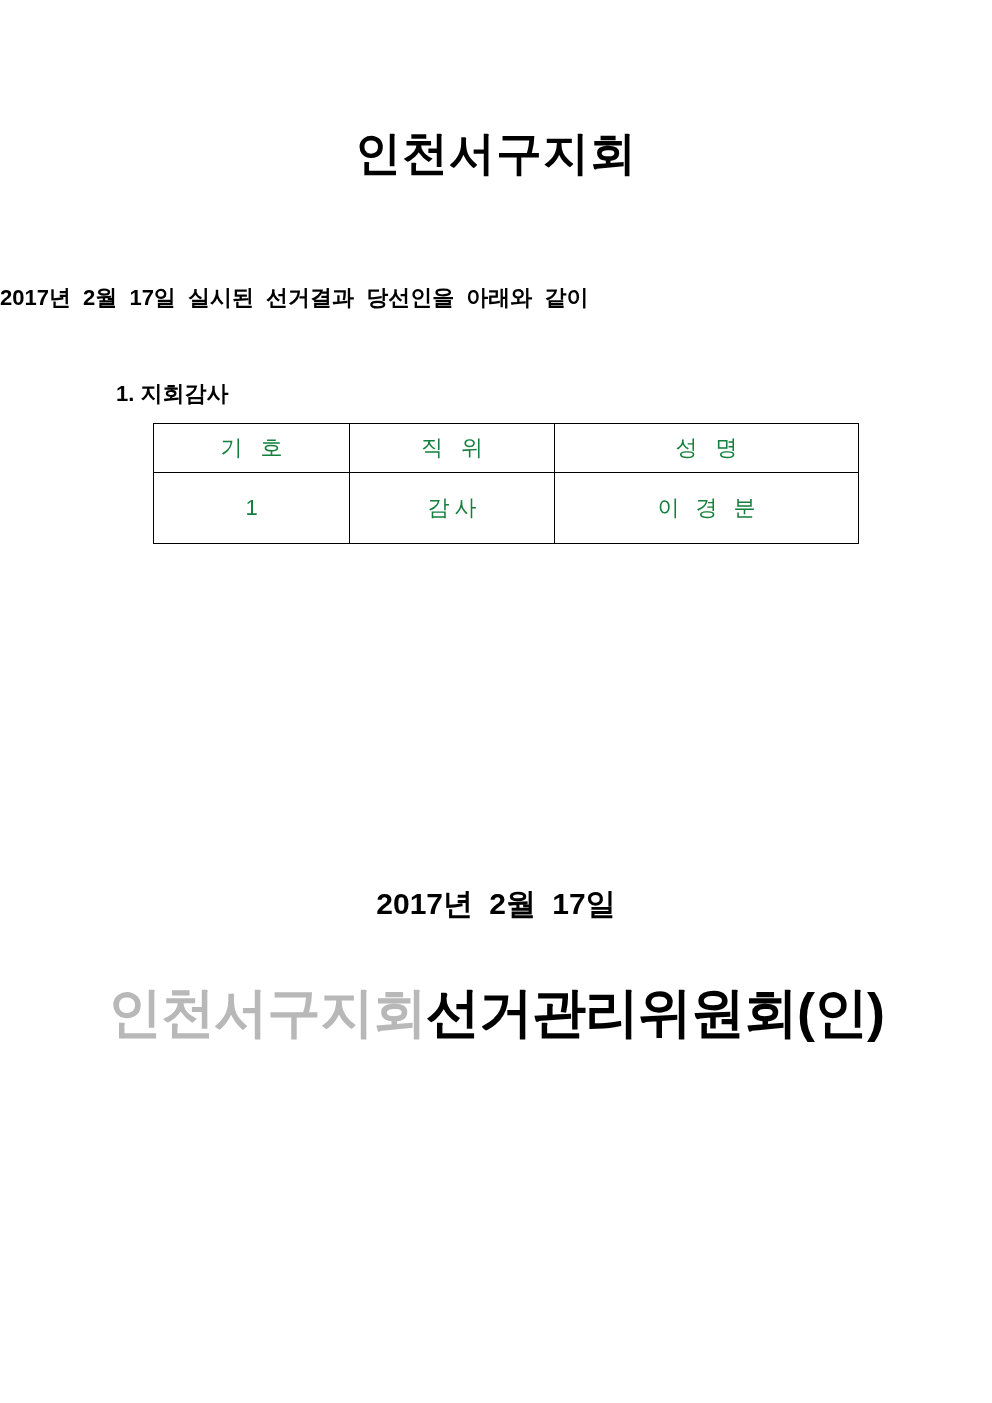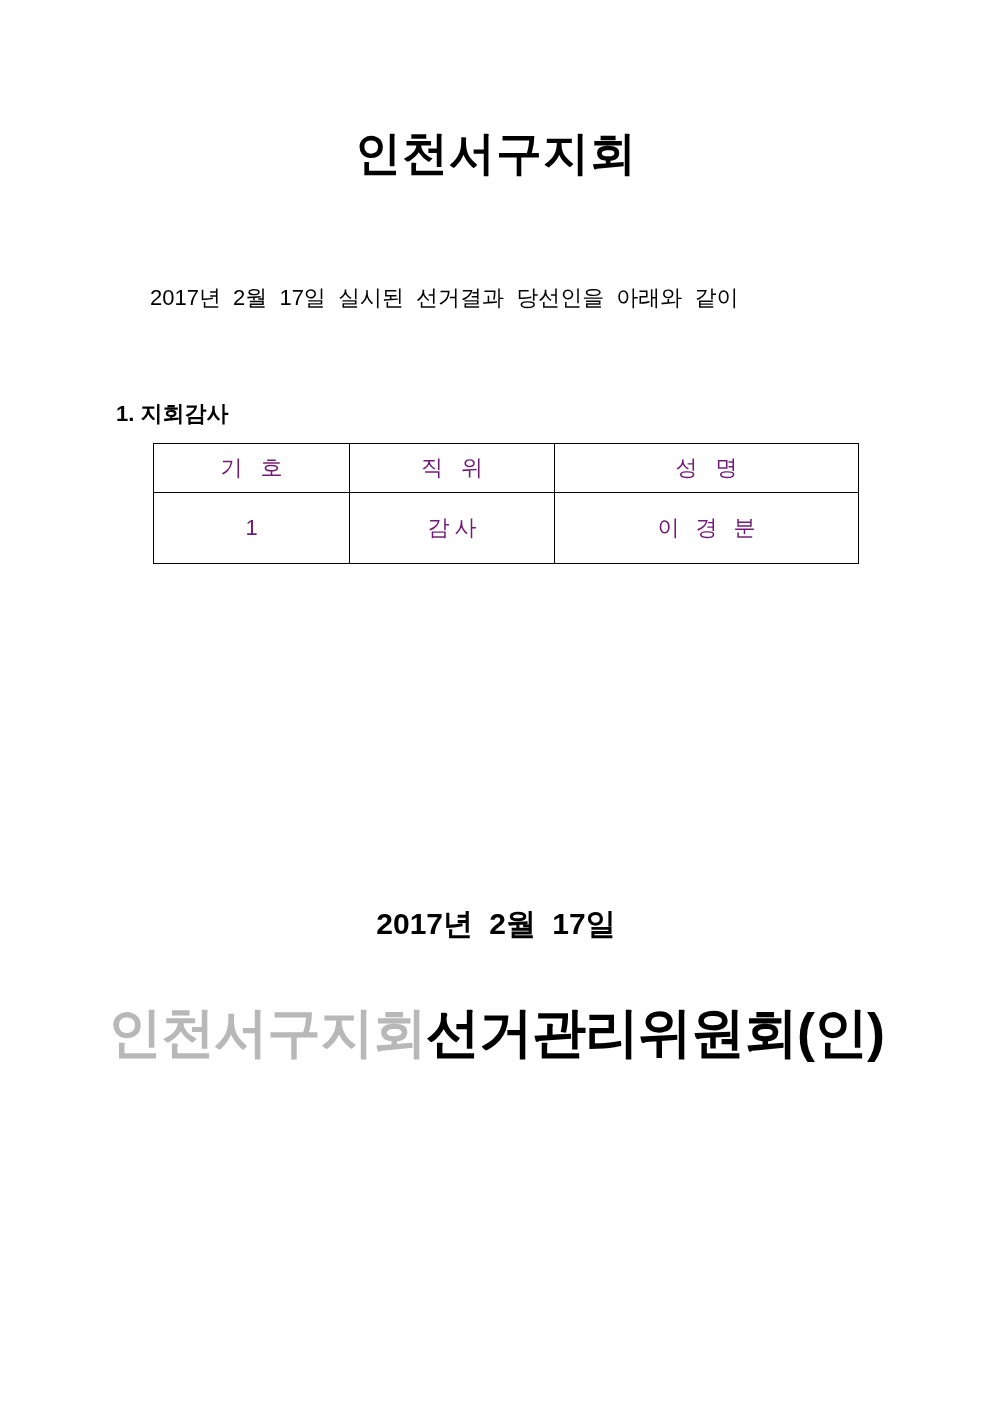--- a/index.html
+++ b/index.html
@@ -27,36 +27,35 @@
     text-align: center;
     font-size: 46px;
     font-weight: bold;
     letter-spacing: 1px;
     margin-top: 128px;
     line-height: 1.1;
   }
 
   .intro {
     margin-top: 96px;
-    padding-left: 150px;
     padding-right: 96px;
     font-size: 22px;
-    font-weight: normal;
+    font-weight: bold;
     line-height: 2.1;
     text-align: justify;
     word-spacing: 6px;
   }
   .intro .line2 {
     display: block;
     padding-left: 8px;
     word-spacing: 2px;
   }
 
   .section-heading {
-    margin-top: 78px;
+    margin-top: 58px;
     padding-left: 116px;
     font-size: 22px;
     font-weight: bold;
   }
 
   .table-wrap {
     margin-top: 14px;
     padding-left: 153px;
   }
 
@@ -64,21 +63,21 @@
     border-collapse: collapse;
     width: 705px;
     table-layout: fixed;
   }
   table.result th,
   table.result td {
     border: 1px solid #000000;
     text-align: center;
     font-size: 22px;
     font-weight: normal;
-    color: #701a75;
+    color: #15803d;
   }
   table.result th {
     height: 48px;
     letter-spacing: 6px;
     padding: 0 0 0 6px;
   }
   table.result td {
     height: 70px;
     letter-spacing: 5px;
     padding: 0 0 0 5px;

